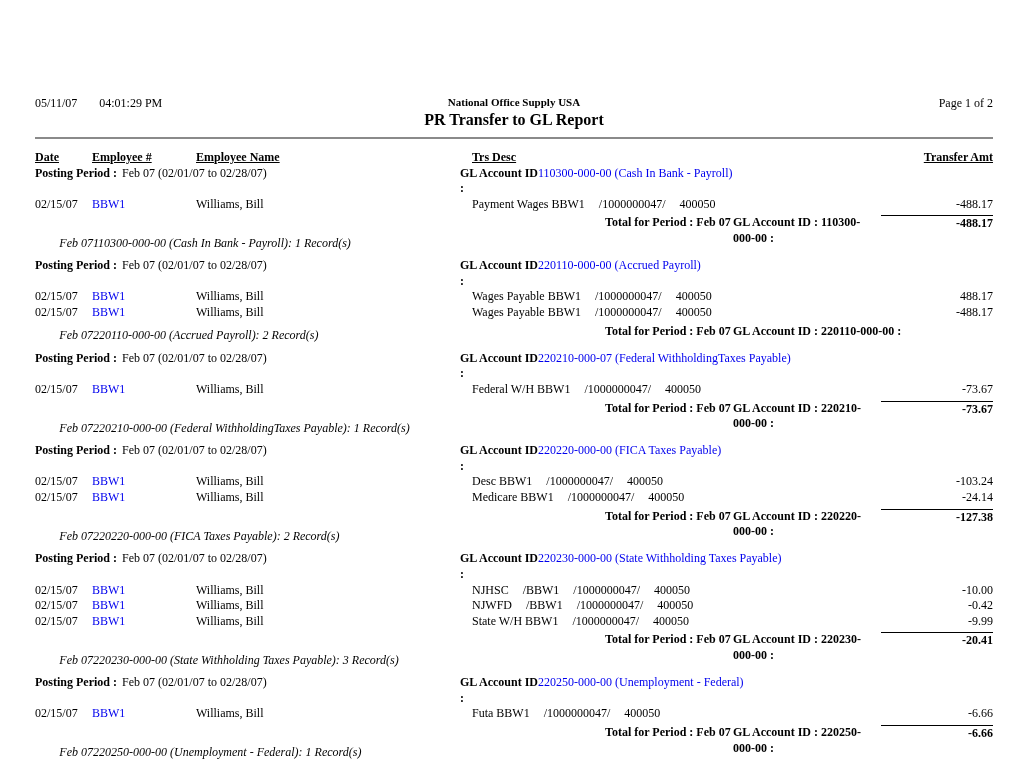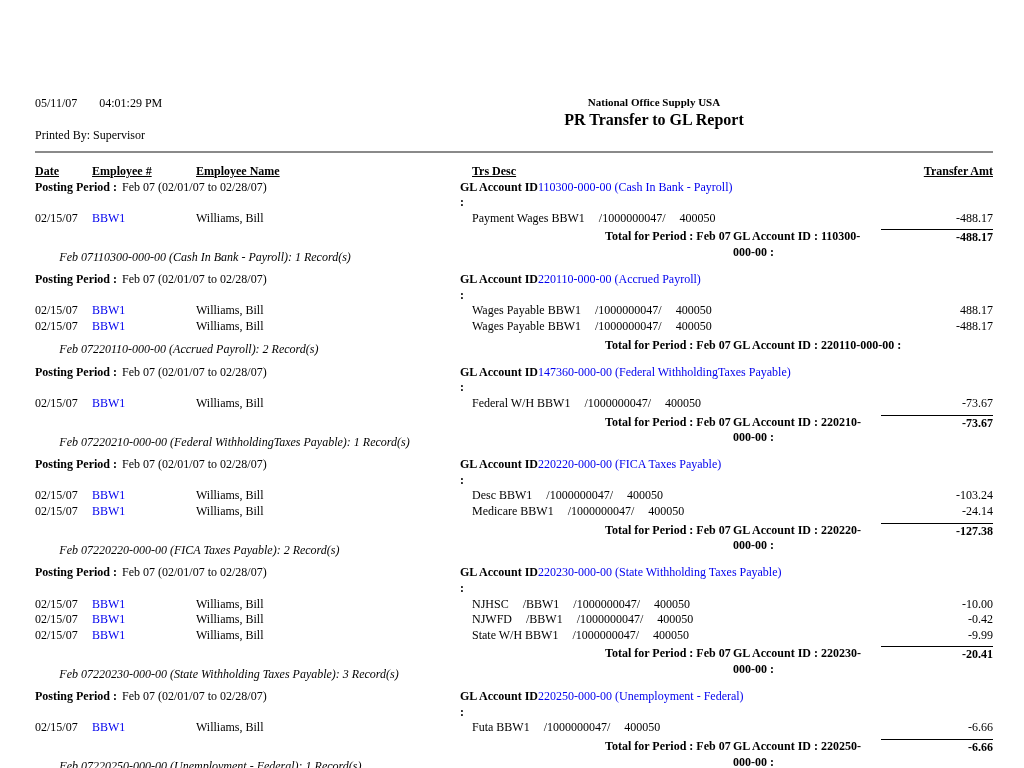--- a/index.html
+++ b/index.html
@@ -56,26 +56,26 @@
 </head>
 <body>
 
 <div class="page">
 
   <div class="page-header">
     <div class="ph-left">
       <div class="ph-datetime">
         <span>05/11/07</span><span class="time">04:01:29 PM</span>
       </div>
-      <div>Printed By: Supervisor</div>
     </div>
     <div class="ph-center">
       <div class="company">National Office Supply USA</div>
       <div class="title">PR Transfer to GL Report</div>
     </div>
+    <div class="ph-right">Page 1 of 2</div>
   </div>
 
   <div class="rule"></div>
 
   <div class="row colhead">
     <span class="c-date"><span class="b u">Date</span></span>
     <span class="c-emp"><span class="b u">Employee #</span></span>
     <span class="c-name"><span class="b u">Employee Name</span></span>
     <span class="c-right">
       <span class="c-desc"><span class="b u">Trs Desc</span></span>
@@ -159,21 +159,21 @@
         </div>
       </section>
       <section class="section">
         <div class="row">
           <div class="c-left">
             <span class="b pp-label">Posting Period :</span>
             <span>Feb 07 (02/01/07 to 02/28/07)</span>
           </div>
           <div class="c-right">
             <span class="b gl-label">GL Account ID :</span>
-            <a class="link">147360-000-00 (Federal WithholdingTaxes Payable)</a>
+            <a class="link">220210-000-07 (Federal WithholdingTaxes Payable)</a>
           </div>
         </div>
         <div class="row">
           <span class="c-date">02/15/07</span>
           <span class="c-emp"><a class="link">BBW1</a></span>
           <span class="c-name">Williams, Bill</span>
           <div class="c-right">
             <span class="c-desc"><span class="dpart">Federal W/H BBW1</span><span class="dpart">/1000000047/</span><span class="dpart">400050</span></span>
             <span class="c-amt">-73.67</span>
           </div>

